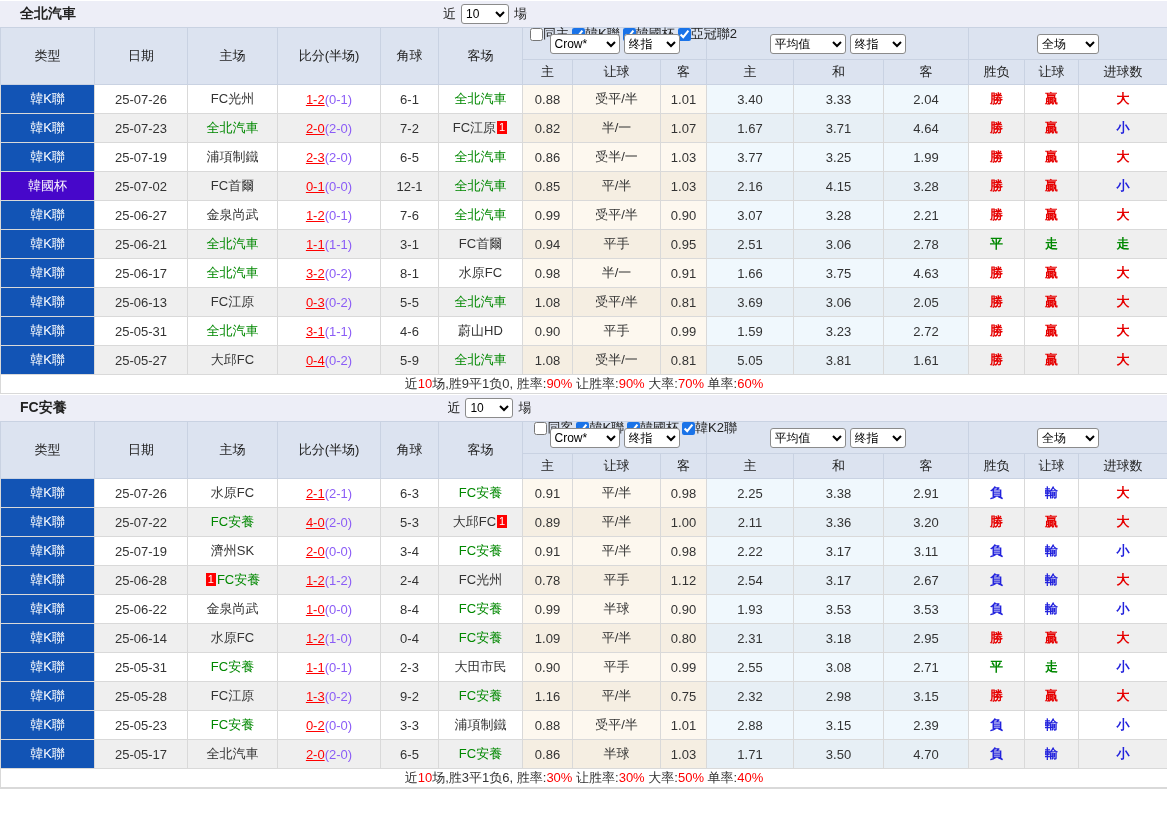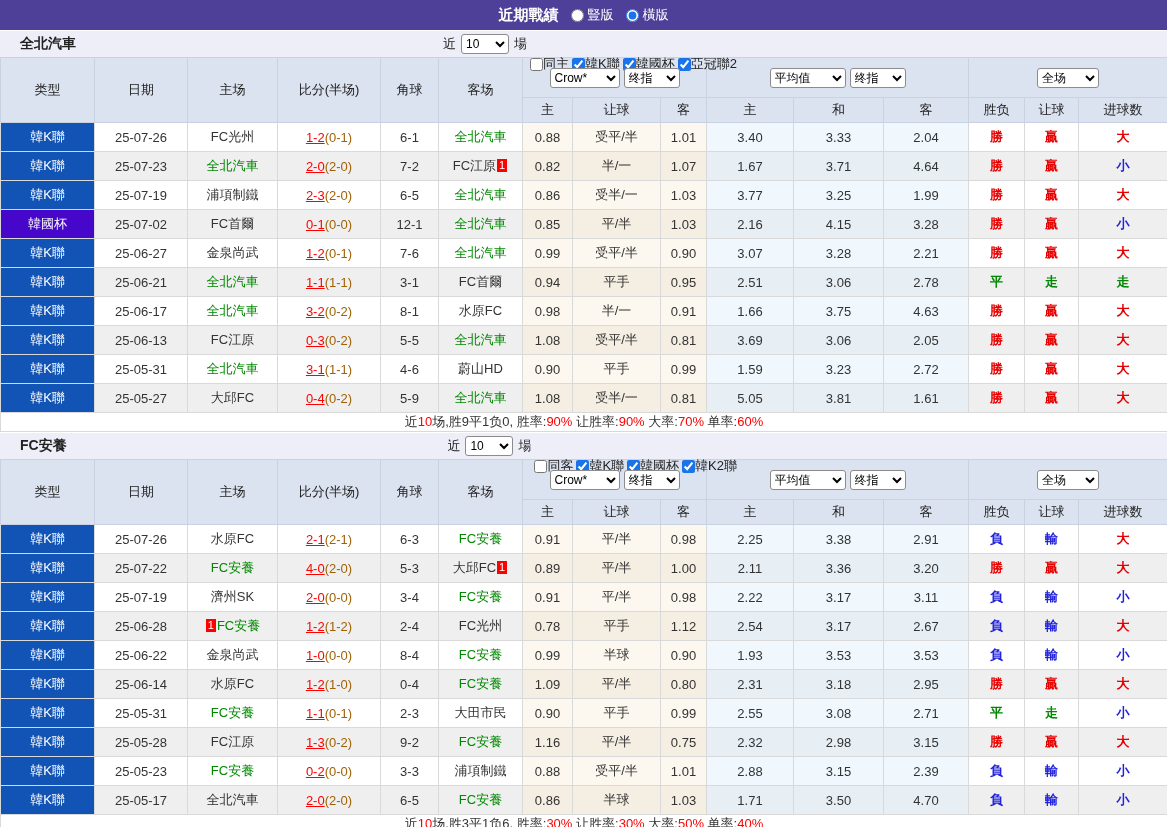--- a/index.html
+++ b/index.html
@@ -33,60 +33,49 @@
     font-size:12px; height:20px; border:1px solid #8b8b8b; border-radius:3px;
     background:#fff; margin:0 2px; font-family:"Liberation Sans","DejaVu Sans",sans-serif;
   }
 
   
   table { border-collapse:collapse; table-layout:fixed; width:1167px; font-size:13px; }
   th {
     background:#dce3f0; border:1px solid #c9d2e2; font-weight:normal;
     color:#222; padding:0; height:25px; text-align:center;
   }
-  thead tr:first-child th.sel-row { height:40px; }
+  thead tr:first-child th.sel-row { height:32px; }
   td { border:1px solid #d9d9d9; text-align:center; height:29px; padding:0; color:#333; }
   tbody tr:nth-child(odd)  { background:#fff; }
   tbody tr:nth-child(even) { background:#efefef; }
   td.type { background:#1254b5; color:#fff; }
   td.type.cup { background:#4707ca; }
   td.ah { background:#fdf8ef; }
   tbody tr:nth-child(even) td.ah { background:#f5eee2; }
   td.eu { background:#f0f8fd; }
   tbody tr:nth-child(even) td.eu { background:#e7eff5; }
   td.res { font-weight:bold; }
 
   .green { color:#008800; }
   .r { color:#e60000; }
   .b { color:#2222dd; }
   .g { color:#008800; }
   .ft { color:#ff0000;text-decoration:underline; }
-  .ht { color:#a16207; }
+  .ht { color:#8b5cf6; }
   .card {
     background:#ff0000; color:#fff; font-size:11px; line-height:13px;
     display:inline-block; padding:0 2px; margin:0 1px; vertical-align:1px;
   }
   tfoot td { background:#fff; height:16px; font-size:13px; }
   tfoot .red { color:#ff0000; }
 </style>
 </head>
 <body>
 
 <div class="page">
-  <div class="titlebar">
-    <span class="title">近期戰績</span>
-    <label>
-      <input type="radio" name="layout" style="">
-      <span>豎版</span>
-    </label>
-    <label>
-      <input type="radio" name="layout" checked="" style="">
-      <span>橫版</span>
-    </label>
-  </div>
   <div id="tables-root">
       <div class="controls">
         <span class="team">全北汽車</span>
         <span class="ctrl-group">
           <span>近</span>
           <select style="width: 48px;"><option>10</option></select>
           <span>場</span>
           <label>
             <input type="checkbox" style="">
             <span>同主</span>

